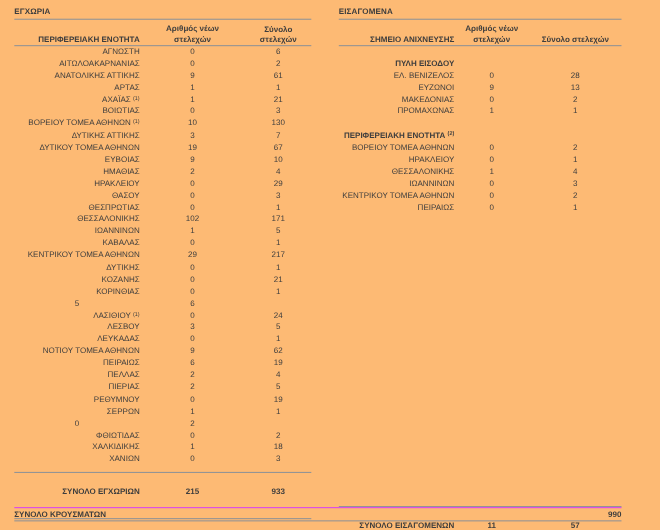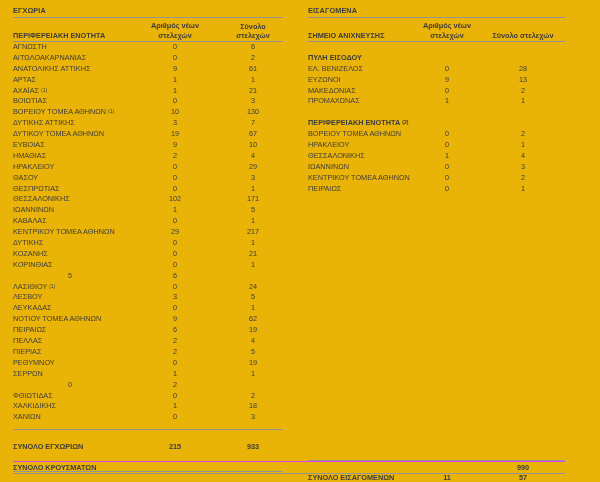--- a/index.html
+++ b/index.html
@@ -1,33 +1,33 @@
 <!DOCTYPE html>
 <html><head>
 <meta charset="utf-8">
 <style>
   html,body{margin:0;padding:0;background:#ffffff;}
   #page{
-    position:relative;width:600px;height:482px;background:#eab308;overflow:hidden;
+    position:relative;width:600px;height:482px;background:#fdba74;overflow:hidden;
     font-family:"Liberation Sans", sans-serif;font-size:7.3px;color:#3d3d3d;
   }
   .tbl{position:absolute;top:6px;}
   #domestic-table{left:13px;width:270px;}
   #imported-table{left:308px;width:257px;}
   .tbl-title{
     font-weight:bold;line-height:9px;height:9px;padding-bottom:2px;
     border-bottom:1px solid #949494;letter-spacing:.1px;
   }
   .hdr{
     display:grid;height:22px;align-items:end;padding-bottom:1px;
     border-bottom:1px solid #949494;font-weight:bold;
   }
   .lgrid{grid-template-columns:114px 96px 60px;}
   .rgrid{grid-template-columns:105px 68px 84px;}
-  .c1{text-align:left;white-space:nowrap;overflow:visible;}
+  .c1{text-align:right;white-space:nowrap;overflow:visible;}
   .c2,.c3{text-align:center;}
   .pre{white-space:pre-line;text-align:center;line-height:9.5px;}
   .rows{width:100%;}
   .row{display:grid;height:10.9px;line-height:10.9px;}
   .row.heading{font-weight:bold;}
   .sup{font-size:5px;vertical-align:top;position:relative;top:-1px;letter-spacing:0;}
   .total-band{
     position:absolute;top:429px;border-top:1px solid #949494;
   }
   #left-total{left:13px;width:270px;}
@@ -38,21 +38,21 @@
   }
   #grand-total{
     position:absolute;left:13px;top:461px;width:552px;
     border-top:1px solid #d946ef;
   }
   #grand-inner{
     position:relative;height:11px;border-bottom:1px solid #949494;
     font-weight:bold;
   }
   #grand-label{position:absolute;left:0;bottom:1px;}
-  #grand-value{position:absolute;left:468px;width:84px;bottom:1px;text-align:center;}
+  #grand-value{position:absolute;left:468px;width:84px;bottom:1px;text-align:right;}
 </style>
 </head>
 <body>
 
 <div id="page">
 
   <section class="tbl" id="domestic-table">
     <div class="tbl-title">ΕΓΧΩΡΙΑ</div>
     <div class="hdr lgrid">
       <span class="c1">ΠΕΡΙΦΕΡΕΙΑΚΗ ΕΝΟΤΗΤΑ</span>

